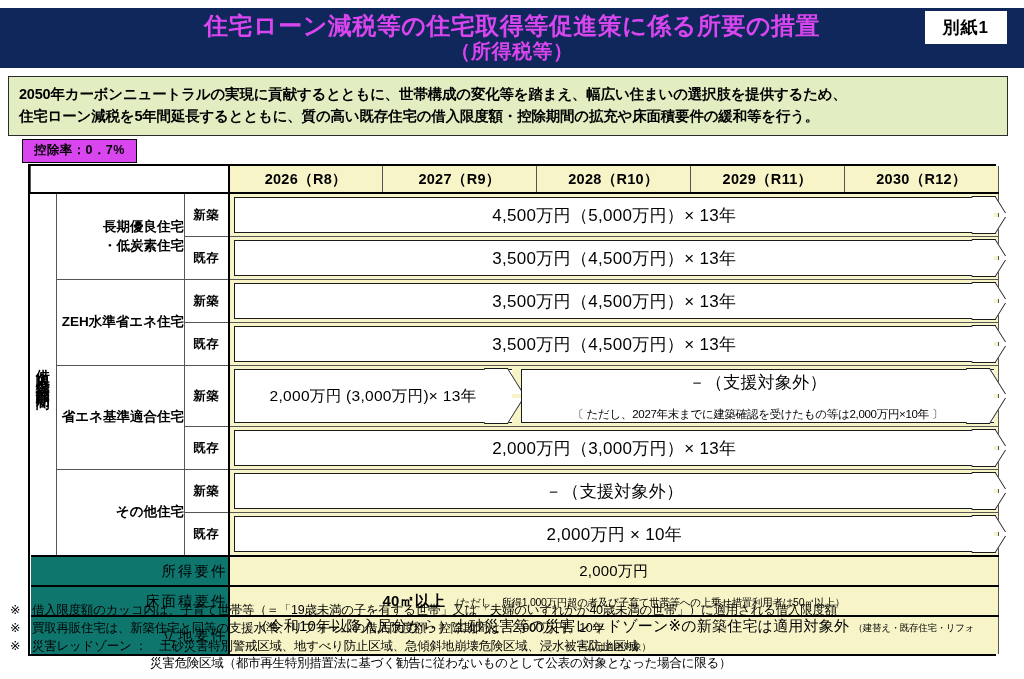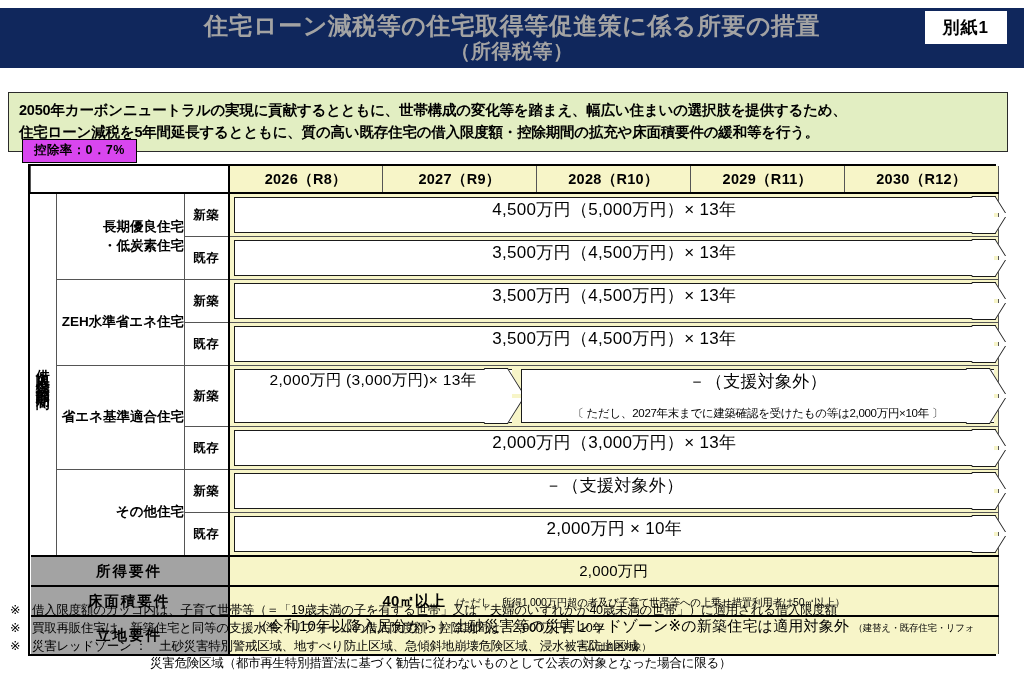--- a/index.html
+++ b/index.html
@@ -21,21 +21,21 @@
     position: absolute;
     left: 0; top: 8px;
     width: 1024px; height: 60px;
     background: #10275c;
     display: flex;
     align-items: center;
     justify-content: center;
   }
   .title-text {
     text-align: center;
-    color: #a3a3a3;
+    color: #d946ef;
     font-weight: bold;
     line-height: 1.12;
     letter-spacing: .5px;
   }
   .title-main { font-size: 24px; display: block; }
   .title-sub  { font-size: 20px; display: block; }
   .besshi {
     position: absolute;
     right: 16px; top: 2px;
     background: #ffffff;
@@ -43,21 +43,21 @@
     border: 1px solid #10275c;
     font-size: 17px;
     font-weight: bold;
     padding: 5px 18px;
     letter-spacing: 1px;
   }
 
   
   .summary {
     position: absolute;
-    left: 8px; top: 92px;
+    left: 8px; top: 76px;
     width: 1000px;
     box-sizing: border-box;
     background: #e2eec2;
     border: 1.5px solid #2b2b2b;
     padding: 6px 10px 7px 10px;
   }
   .summary p {
     margin: 0;
     font-size: 14.5px;
     font-weight: bold;
@@ -166,21 +166,21 @@
 
   .arrow {
     position: relative;
     flex: 1 1 auto;
     background: #ffffff;
     border: 1.6px solid #1a1a1a;
     border-right: none;
     display: flex;
     flex-direction: column;
     align-items: center;
-    justify-content: flex-start;
+    justify-content: center;
     box-sizing: border-box;
     height: 100%;
   }
   
   .arrow::before, .arrow::after {
     content: "";
     position: absolute;
     right: -12px;
     width: 24px;
     height: 50%;
@@ -216,24 +216,24 @@
     font-size: 11.5px;
     letter-spacing: -0.3px;
     white-space: nowrap;
     margin-top: 13px;
   }
   .arrow.short { flex: 0 0 278px; }
   .arrow.rest  { flex: 1 1 auto; margin-left: 6px; }
 
   
   .req-label {
-    text-align: center;
+    text-align: right;
     font-size: 14.5px;
-    font-weight: bold;
-    background: #a3a3a3;
+    font-weight: normal;
+    background: #0f766e;
     height: 28px;
     letter-spacing: 2px;
     border-top: 2.5px solid #000 !important;
     border-bottom: 1px solid #000 !important;
     border-left: none !important;
   }
   .req-val {
     background: #f7f5c8;
     text-align: center;
     border-left: 2.5px solid #000 !important;

